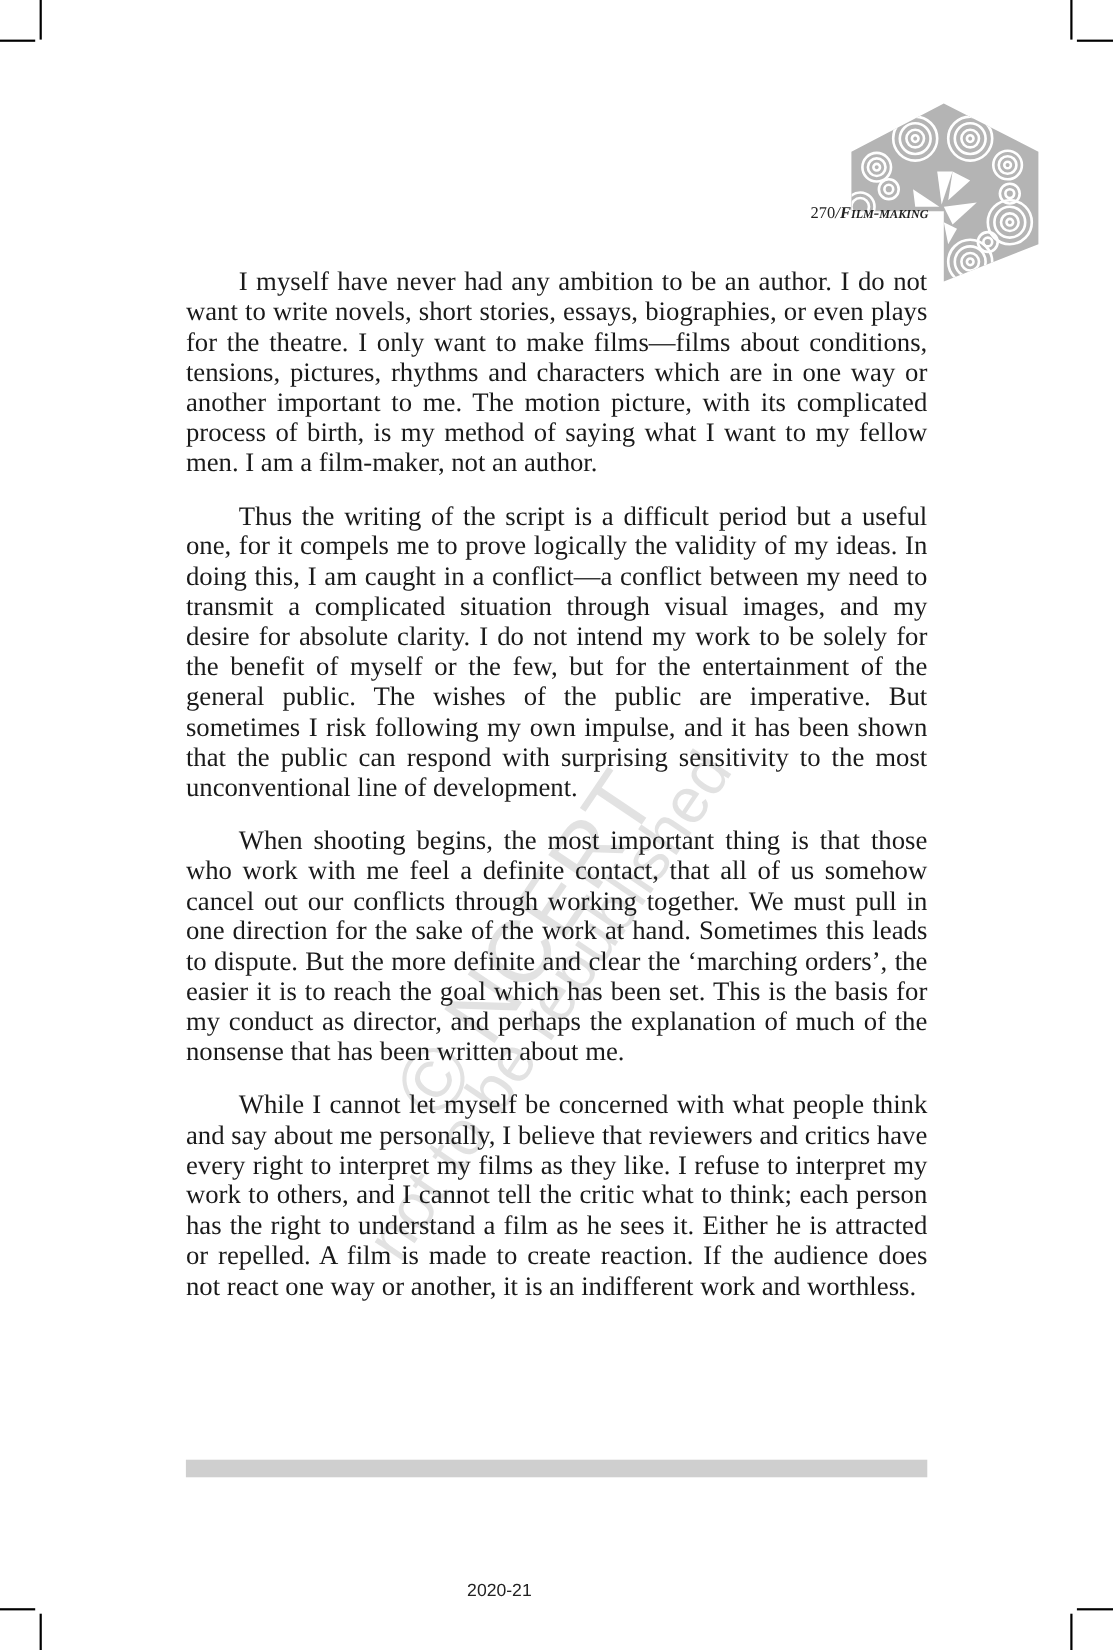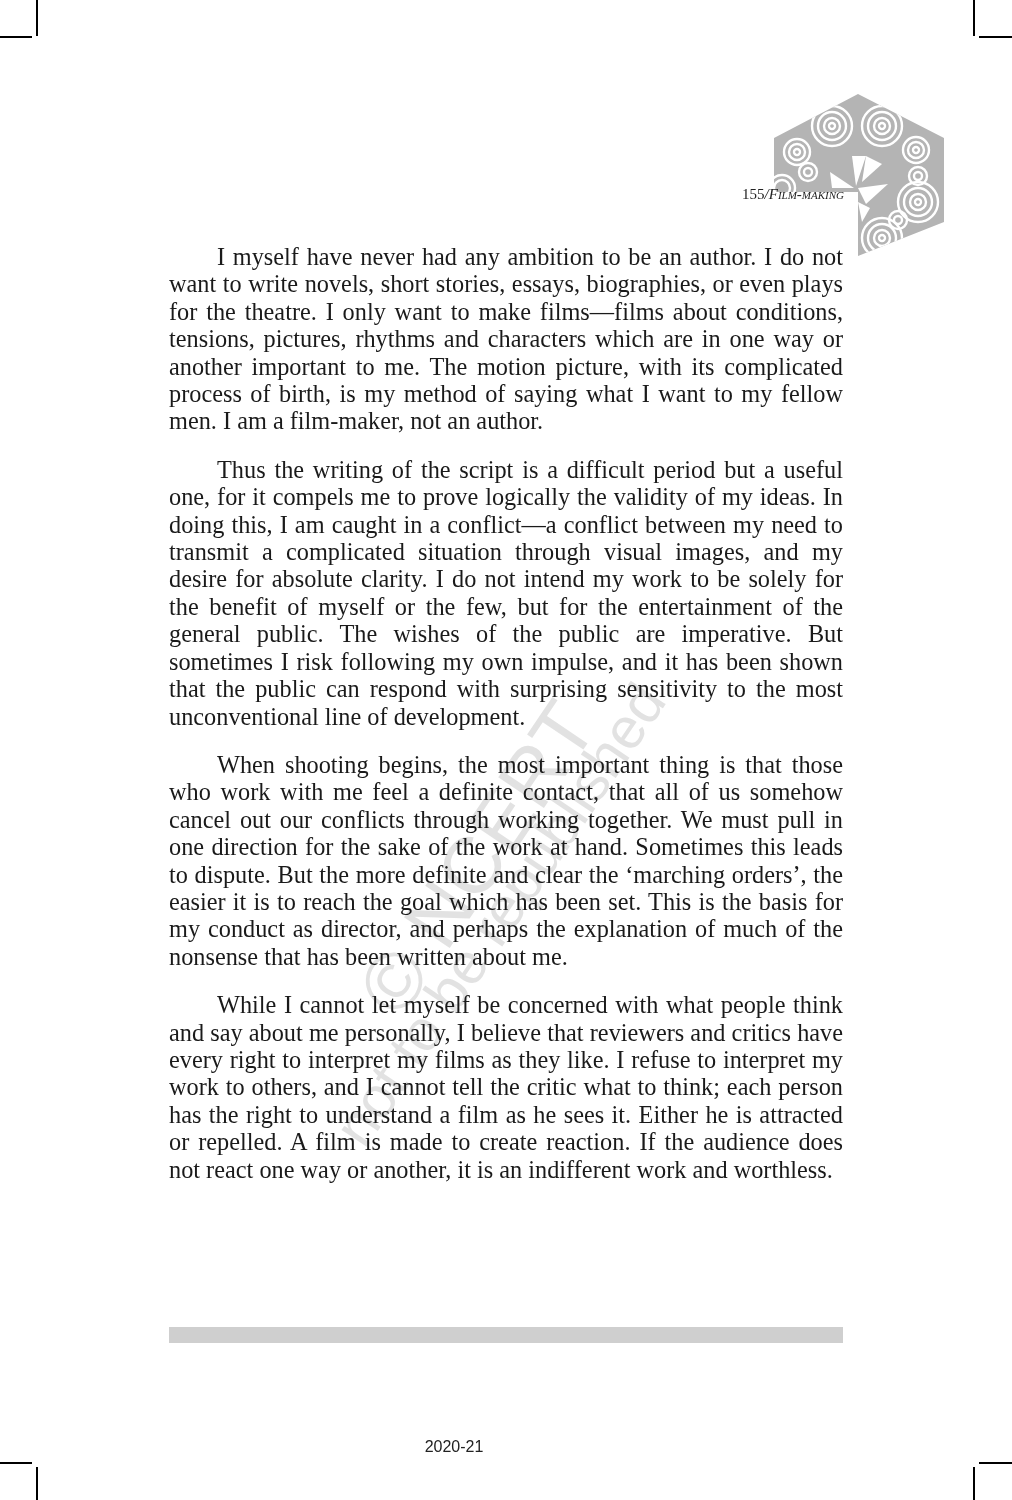--- a/index.html
+++ b/index.html
@@ -7,21 +7,21 @@
          font-family: "DejaVu Serif", "Liberation Serif", serif; color: #1a1a1a; }
 
   .crop { position: absolute; background: #000; }
 
   .ornament { position: absolute; left: 770px; top: 92px; width: 176px; height: 166px; }
 
   .running-head { position: absolute; right: 168px; top: 186px; font-size: 15px;
                   font-family: "Liberation Serif", "DejaVu Serif", serif; color: #222;
                   white-space: nowrap; }
   .running-head .sep { font-style: italic; }
-  .running-head .title { font-style: italic; font-variant: small-caps; }
+  .running-head .title { font-style: italic; font-variant: small-caps; font-weight: bold; }
 
   .body-text { position: absolute; left: 169px; top: 222px; width: 674px;
                font-family: "Liberation Serif", "DejaVu Serif", serif;
                font-size: 24.3px; line-height: 27.4px; text-align: justify; }
   .body-text p { margin: 0; text-indent: 0; }
   .body-text p.indent { text-indent: 48px; margin-top: 21px; }
 
   .end-bar { position: absolute; left: 169px; top: 1327px; width: 674px; height: 16px; background: #cfcfcf; }
 
   .watermark { position: absolute; left: 300px; top: 560px; width: 480px; height: 420px;
@@ -107,21 +107,21 @@
   <g clip-path="url(#hexclip)" fill="#ffffff">
     <polygon points="82,64 96,64 86,94"></polygon>
     <polygon points="96,64 112,72 92,90"></polygon>
     <polygon points="60,80 84,96 62,96"></polygon>
     <polygon points="88,96 118,92 96,112"></polygon>
     <polygon points="88,110 100,116 92,130"></polygon>
   </g>
 </svg>
 
 <div class="running-head">
-  <span>155</span><span class="sep">/</span><span class="title">Film-making</span>
+  <span>270</span><span class="sep">/</span><span class="title">Film-making</span>
 </div>
 
 <div class="watermark">
   <span style="left:40px;top:420px;transform:rotate(-56deg);">© NCERT</span>
   <span style="left:20px;top:560px;font-size:58px;transform:rotate(-56deg);">not to be republished</span>
 </div>
 
 <div class="body-text">
   <p class="indent">I myself have never had any ambition to be an author. I do not want to write novels, short stories, essays, biographies, or even plays for the theatre. I only want to make films—films about conditions, tensions, pictures, rhythms and characters which are in one way or another important to me. The motion picture, with its complicated process of birth, is my method of saying what I want to my fellow men. I am a film-maker, not an author.</p>
   <p class="indent">Thus the writing of the script is a difficult period but a useful one, for it compels me to prove logically the validity of my ideas. In doing this, I am caught in a conflict—a conflict between my need to transmit a complicated situation through visual images, and my desire for absolute clarity. I do not intend my work to be solely for the benefit of myself or the few, but for the entertainment of the general public. The wishes of the public are imperative. But sometimes I risk following my own impulse, and it has been shown that the public can respond with surprising sensitivity to the most unconventional line of development.</p>

